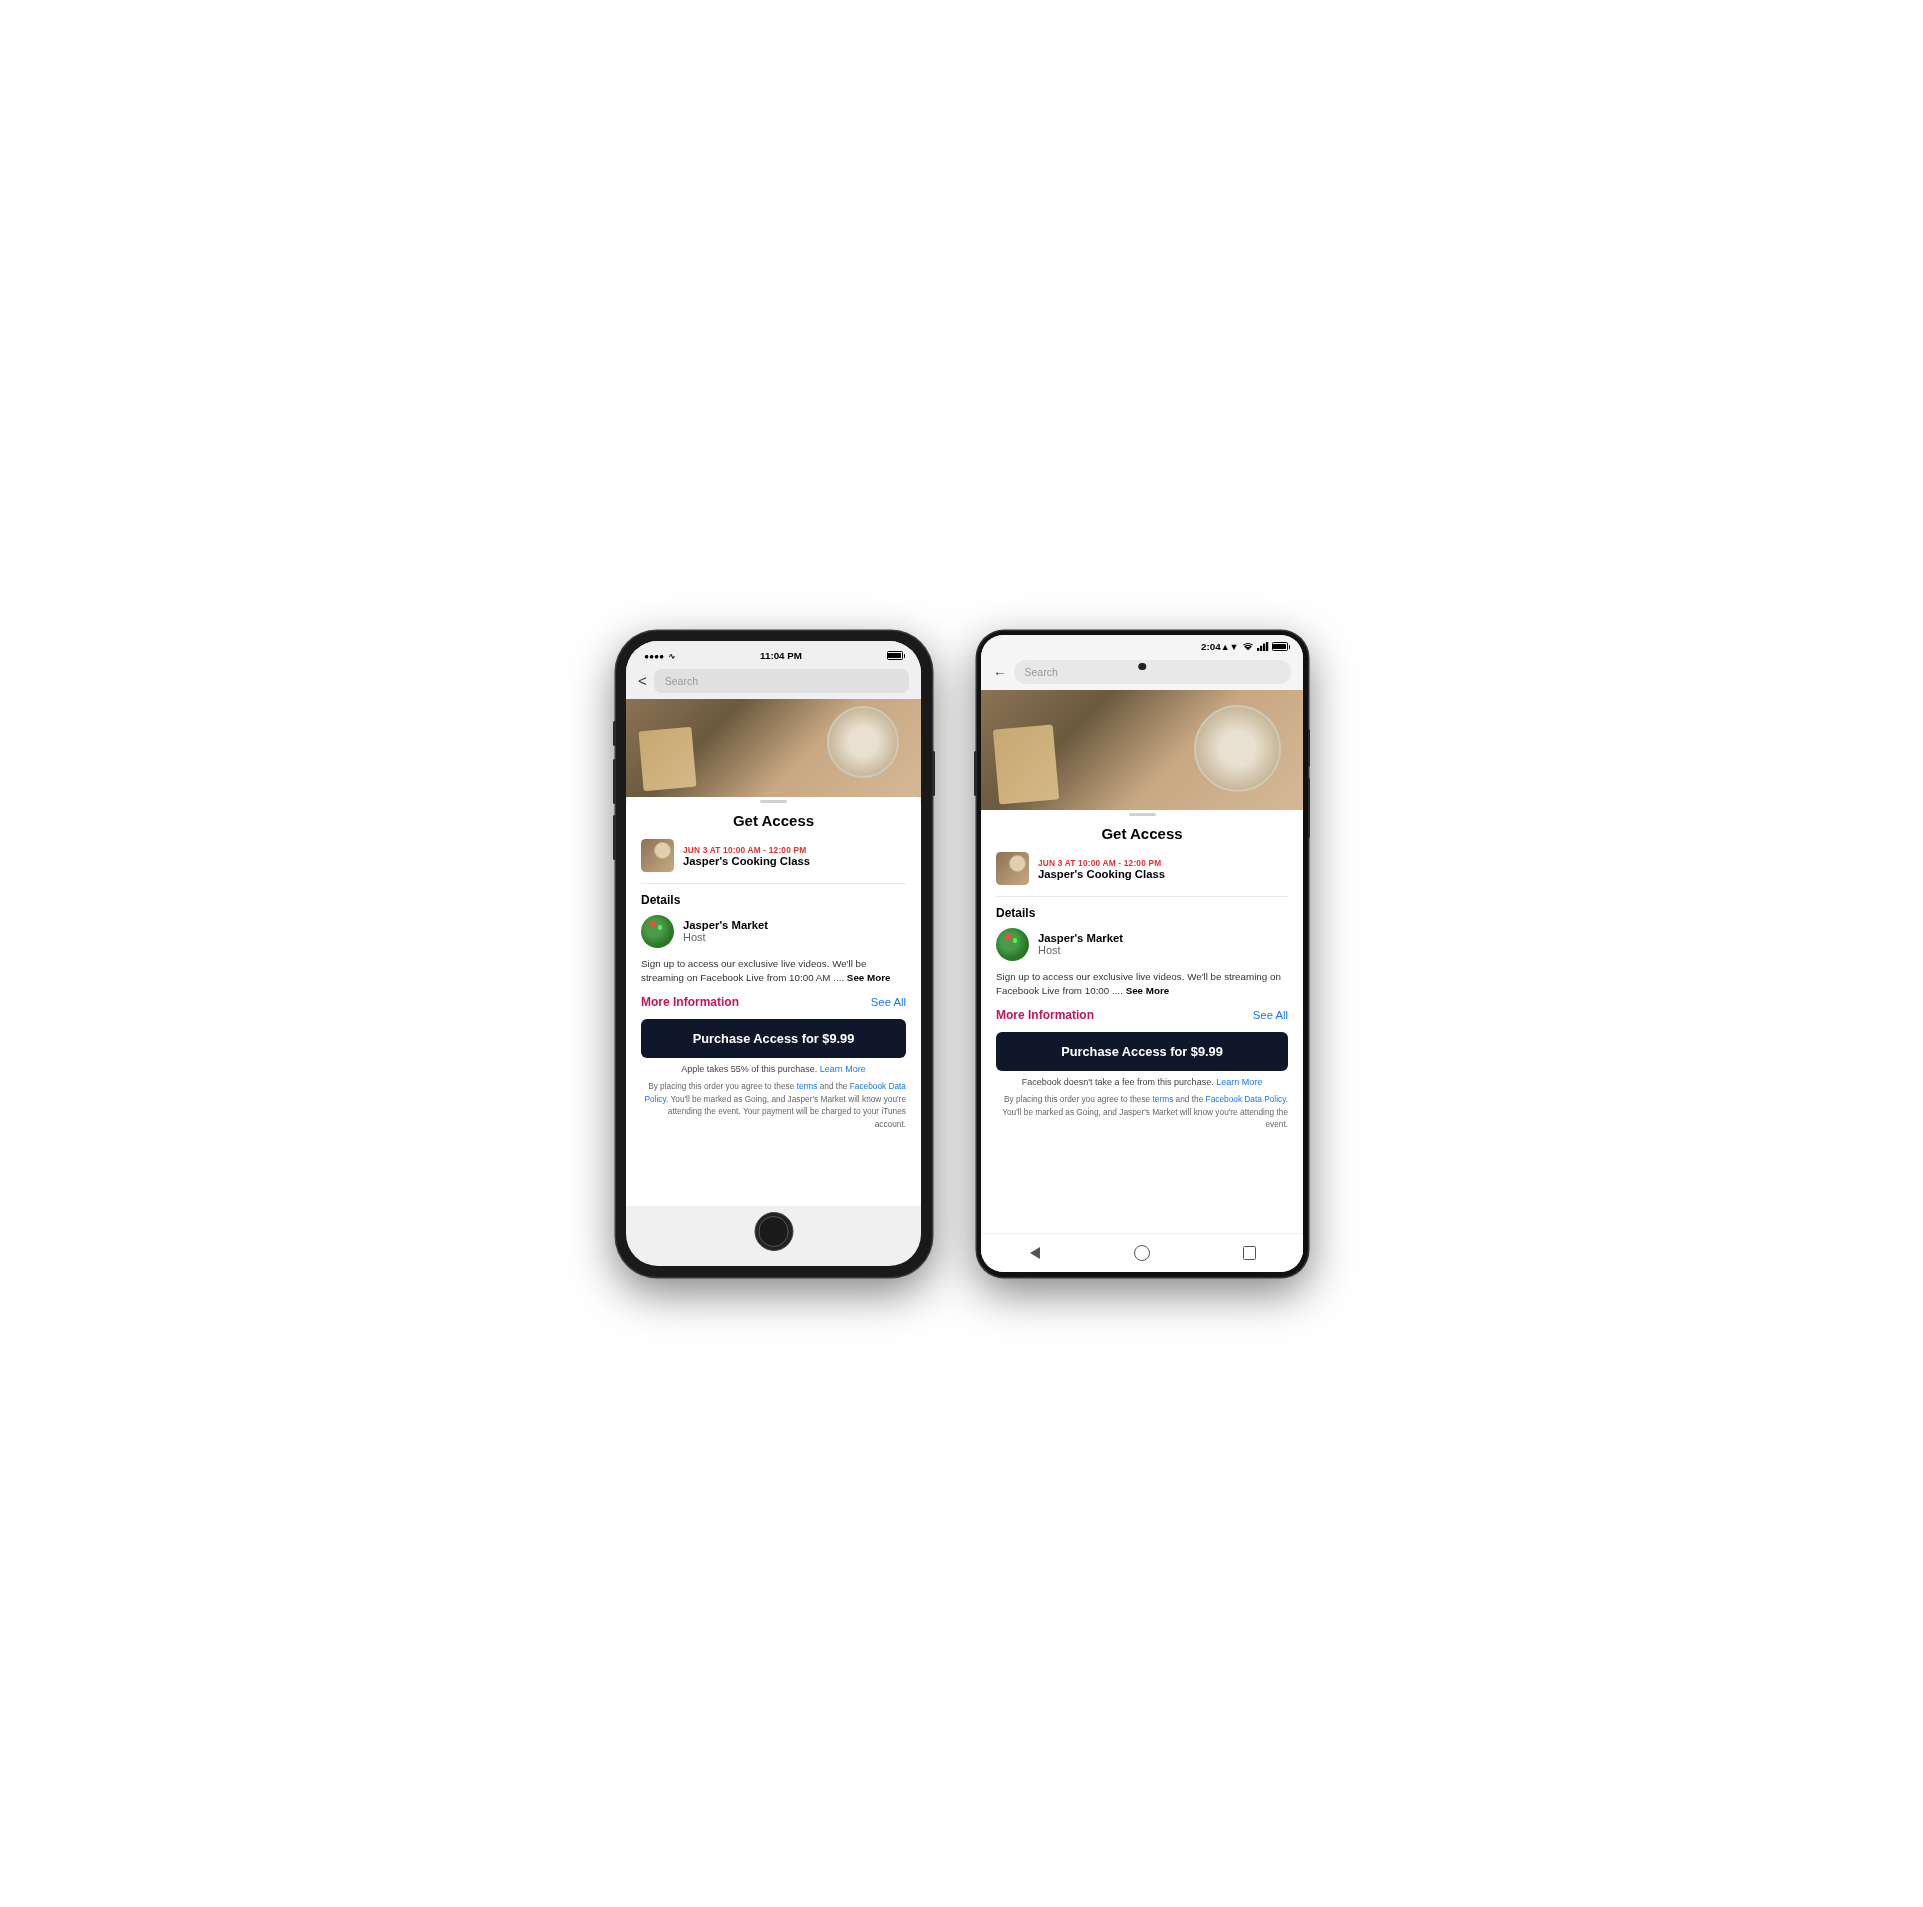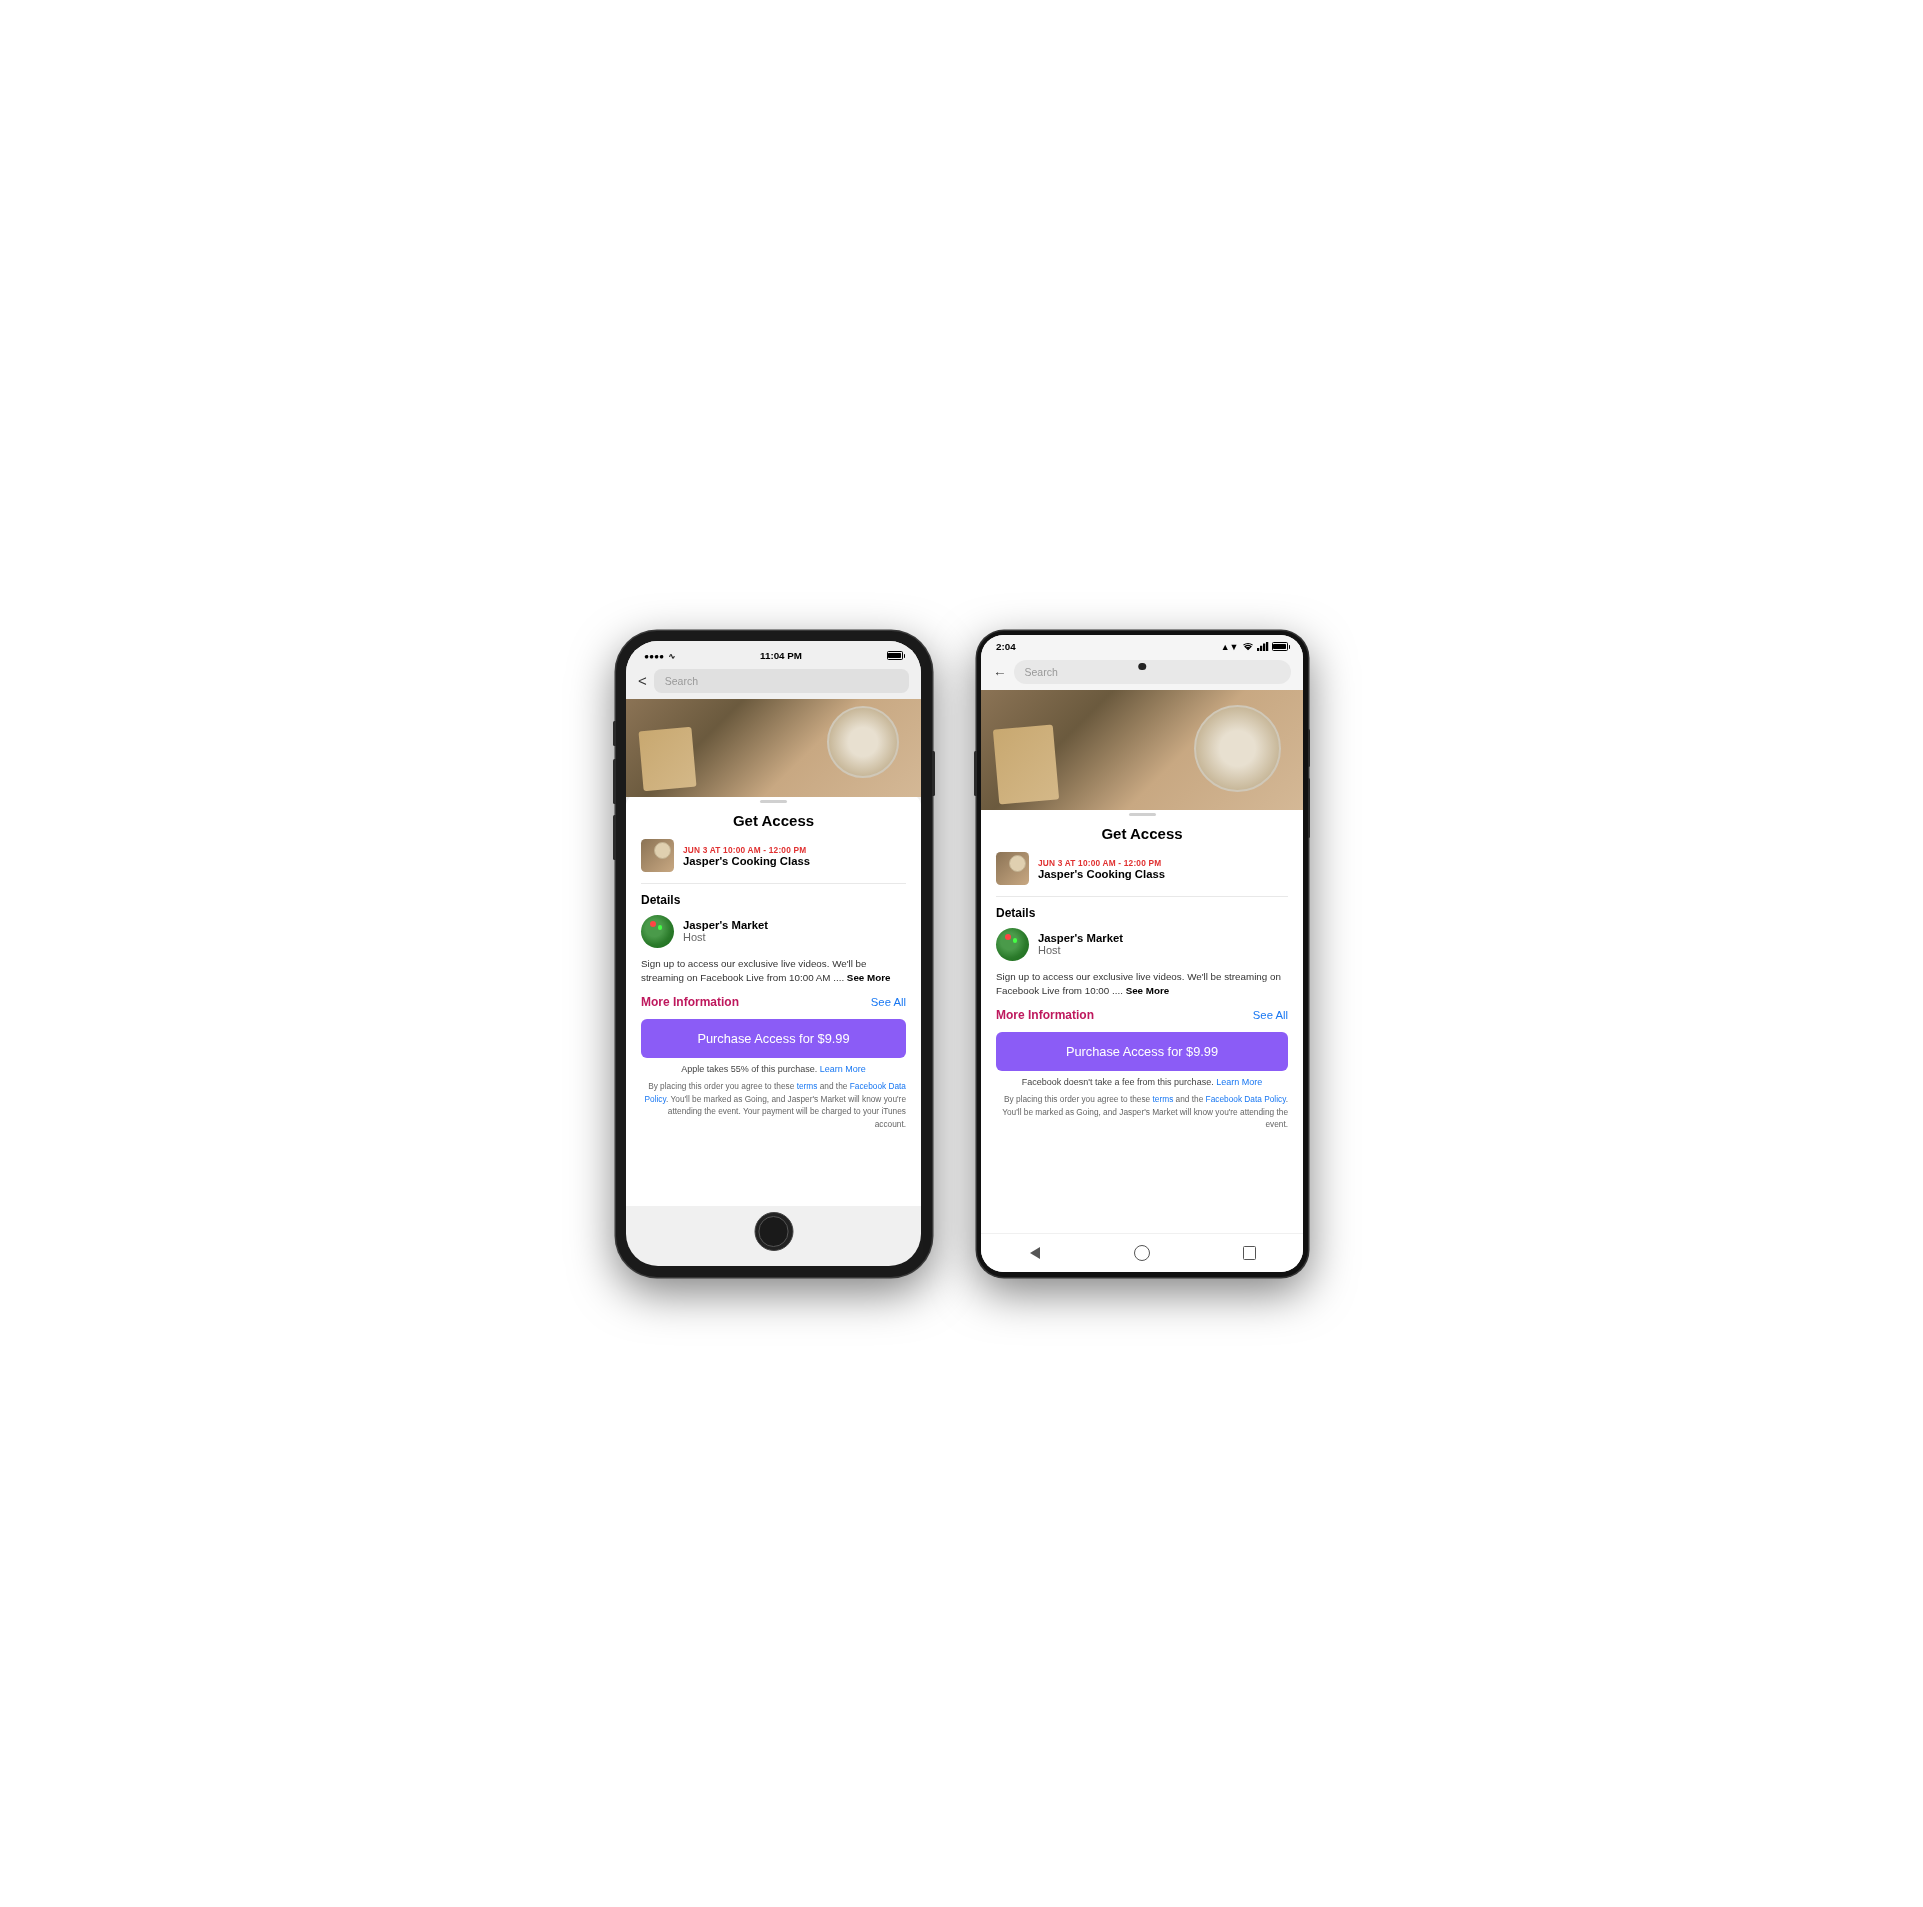--- a/index.html
+++ b/index.html
@@ -219,21 +219,21 @@
       background: #fff;
       border-radius: 22.5px;
       overflow: hidden;
       display: flex;
       flex-direction: column;
     }
     .android-status-bar {
       background: #f5f5f5;
       padding: 6px 15px 3px;
       display: flex;
-      justify-content: space-between;
+      justify-content: flex-end;
       align-items: center;
     }
     .android-status-time {
       font-size: 9.8px;
       font-weight: 600;
       color: #000;
     }
     .android-status-icons {
       display: flex;
       gap: 3px;
@@ -476,27 +476,27 @@
     .more-info-title {
       font-size: 12px;
       font-weight: 700;
       color: #be185d;
     }
     .see-all-link {
       font-size: 11.3px;
       color: #1877f2;
     }
     .purchase-btn {
-      background: #8b5cf6;
+      background: #0f172a;
       color: #fff;
       border: none;
       border-radius: 6px;
       padding: 12px;
       font-size: 12.8px;
-      font-weight: 400;
+      font-weight: 700;
       width: 100%;
       text-align: center;
       margin-bottom: 6px;
       cursor: pointer;
     }
     .purchase-note {
       font-size: 9px;
       color: #444;
       text-align: center;
       margin-bottom: 6px;

